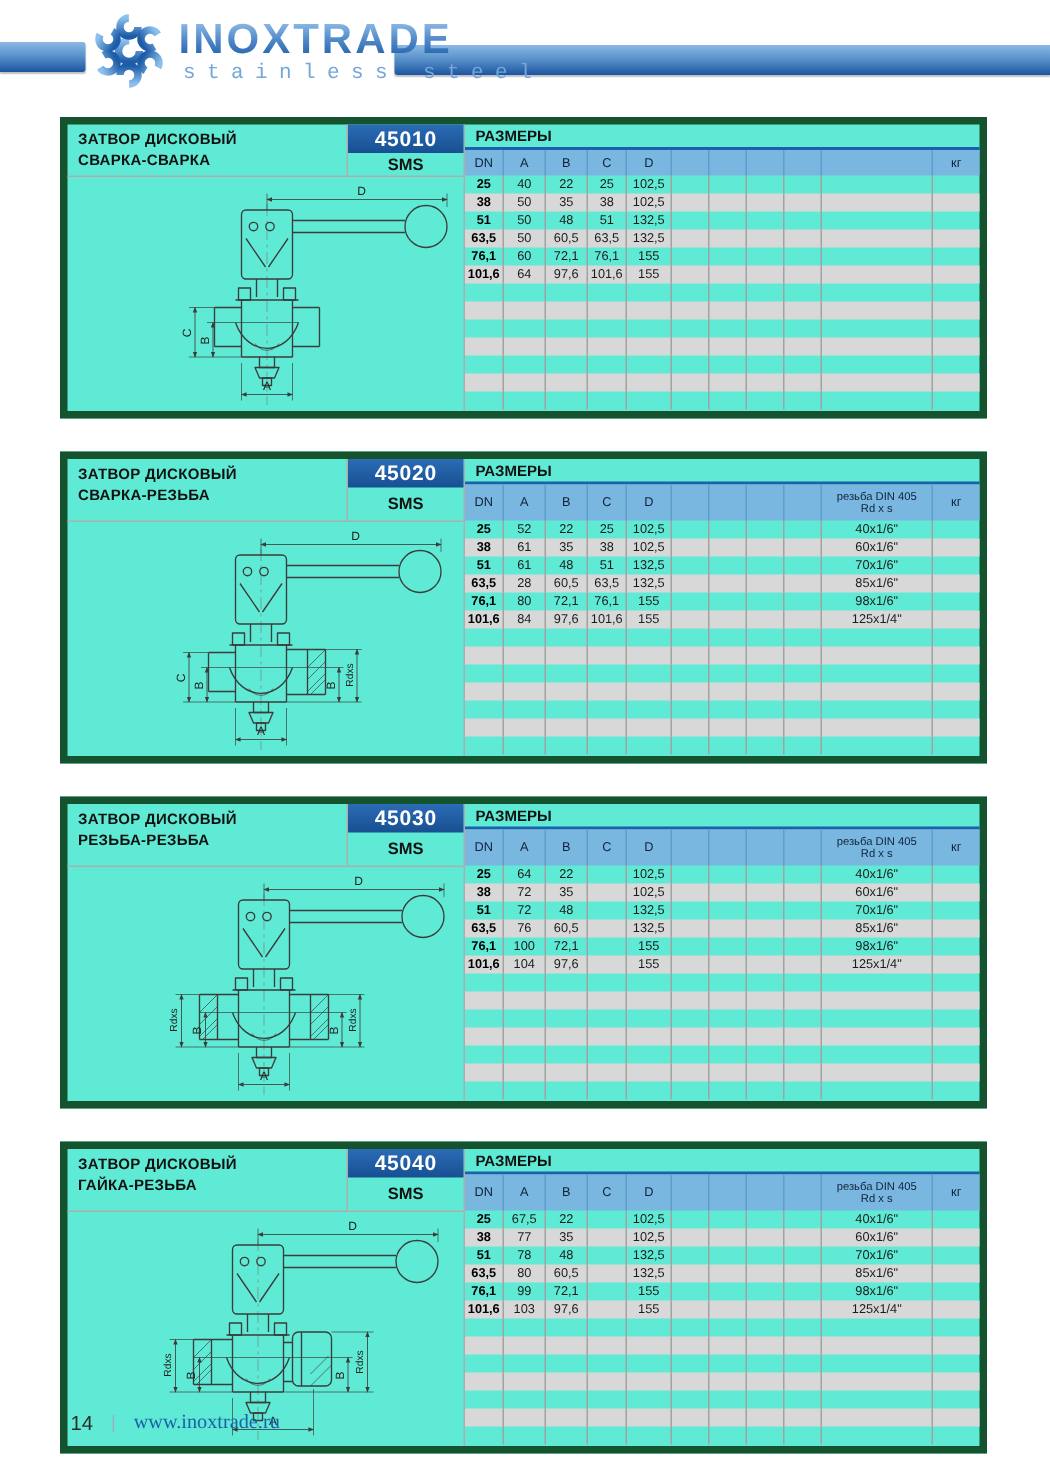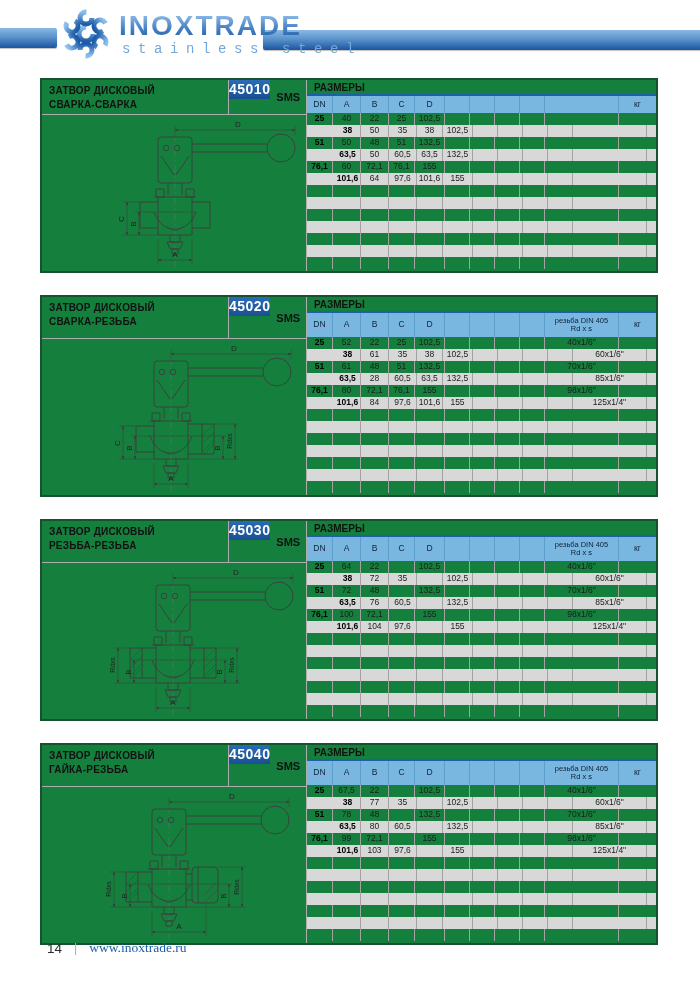--- a/index.html
+++ b/index.html
@@ -23,28 +23,28 @@
   .logo-name {
     font-size: 28px; font-weight: bold; letter-spacing: 2px; line-height: 28px;
     background: linear-gradient(#9cc6ee 0%, #4c86c6 55%, #1d5ca8 100%);
     -webkit-background-clip: text; background-clip: text; color: transparent;
   }
   .logo-tagline { font-size: 14px; letter-spacing: 7.6px; color: #74a7d9; margin-top: 1px; padding-left: 3px; font-family: Liberation Mono, monospace; }
 
   
   .section {
     width: 618px; margin: 0 0 22px 40px;
-    border: 2px solid #14532d; display: flex; background: #15803d;
+    border: 5px solid #14532d; display: flex; background: #5eead4; align-items: center;
   }
   .left-panel { width: 265px; border-right: 1px solid #adadad; display: flex; flex-direction: column; }
   .left-head { height: 35px; display: flex; border-bottom: 1px solid #adadad; }
   .section.tall .left-head { height: 42px; }
   .title-cell { flex: 1; padding: 4px 6px 0 7px; border-right: 1px solid #adadad; }
   .title-cell div { font-size: 10px; font-weight: bold; color: #111; line-height: 14px; letter-spacing: .2px; }
-  .code-col { width: 77px; display: flex; flex-direction: row; }
+  .code-col { width: 77px; display: flex; flex-direction: column; }
   .badge {
     height: 19px; background: linear-gradient(#2b6cb5, #184f92);
     color: #fff; font-weight: bold; font-size: 14px; text-align: center; line-height: 19px; letter-spacing: .5px;
   }
   .sms { flex: 1; text-align: center; font-weight: bold; font-size: 11px; color: #111;
          display: flex; align-items: center; justify-content: center; }
   .drawing { flex: 1; position: relative; overflow: hidden; }
   .drawing svg { display: block; }
 
   .right-panel { flex: 1; display: flex; flex-direction: column; }
@@ -58,21 +58,21 @@
   .section.tall .hdr-row { height: 24px; }
   .th { display: flex; flex-direction: column; align-items: center; justify-content: center;
     border-right: 1px solid #5f9dcb; font-size: 8.5px; font-weight: normal; color: #10233c;
     line-height: 1.1; overflow: hidden; }
   .th:last-child { border-right: none; }
   .th.c9 { font-size: 7.5px; }
 
   .tbody { flex: 1; }
   .tr { display: grid; height: 12px;
     grid-template-columns: 26px 28px 28px 26px 30px 25px 25px 25px 25px 74px 1fr; }
-  .tr.stripe { background: #d8d8d8; padding-left: 28px; }
+  .tr.stripe { background: #d8d8d8; }
   .td { border-right: 1px solid #a2a2a2; font-size: 8.5px; color: #1c1c1c;
     text-align: center; line-height: 11.5px; overflow: hidden; white-space: nowrap; }
   .td:last-child { border-right: none; }
   .td.dn { font-weight: bold; color: #000; }
 
   
   .obj { stroke: #3c3c3c; stroke-width: .9; fill: none; stroke-linejoin: round; }
   .thin { stroke: #3c3c3c; stroke-width: .45; fill: none; }
   .dim  { stroke: #3c3c3c; stroke-width: .55; fill: none; }
   .cl   { stroke: #777; stroke-width: .4; fill: none; stroke-dasharray: 8 3 2 3; }

